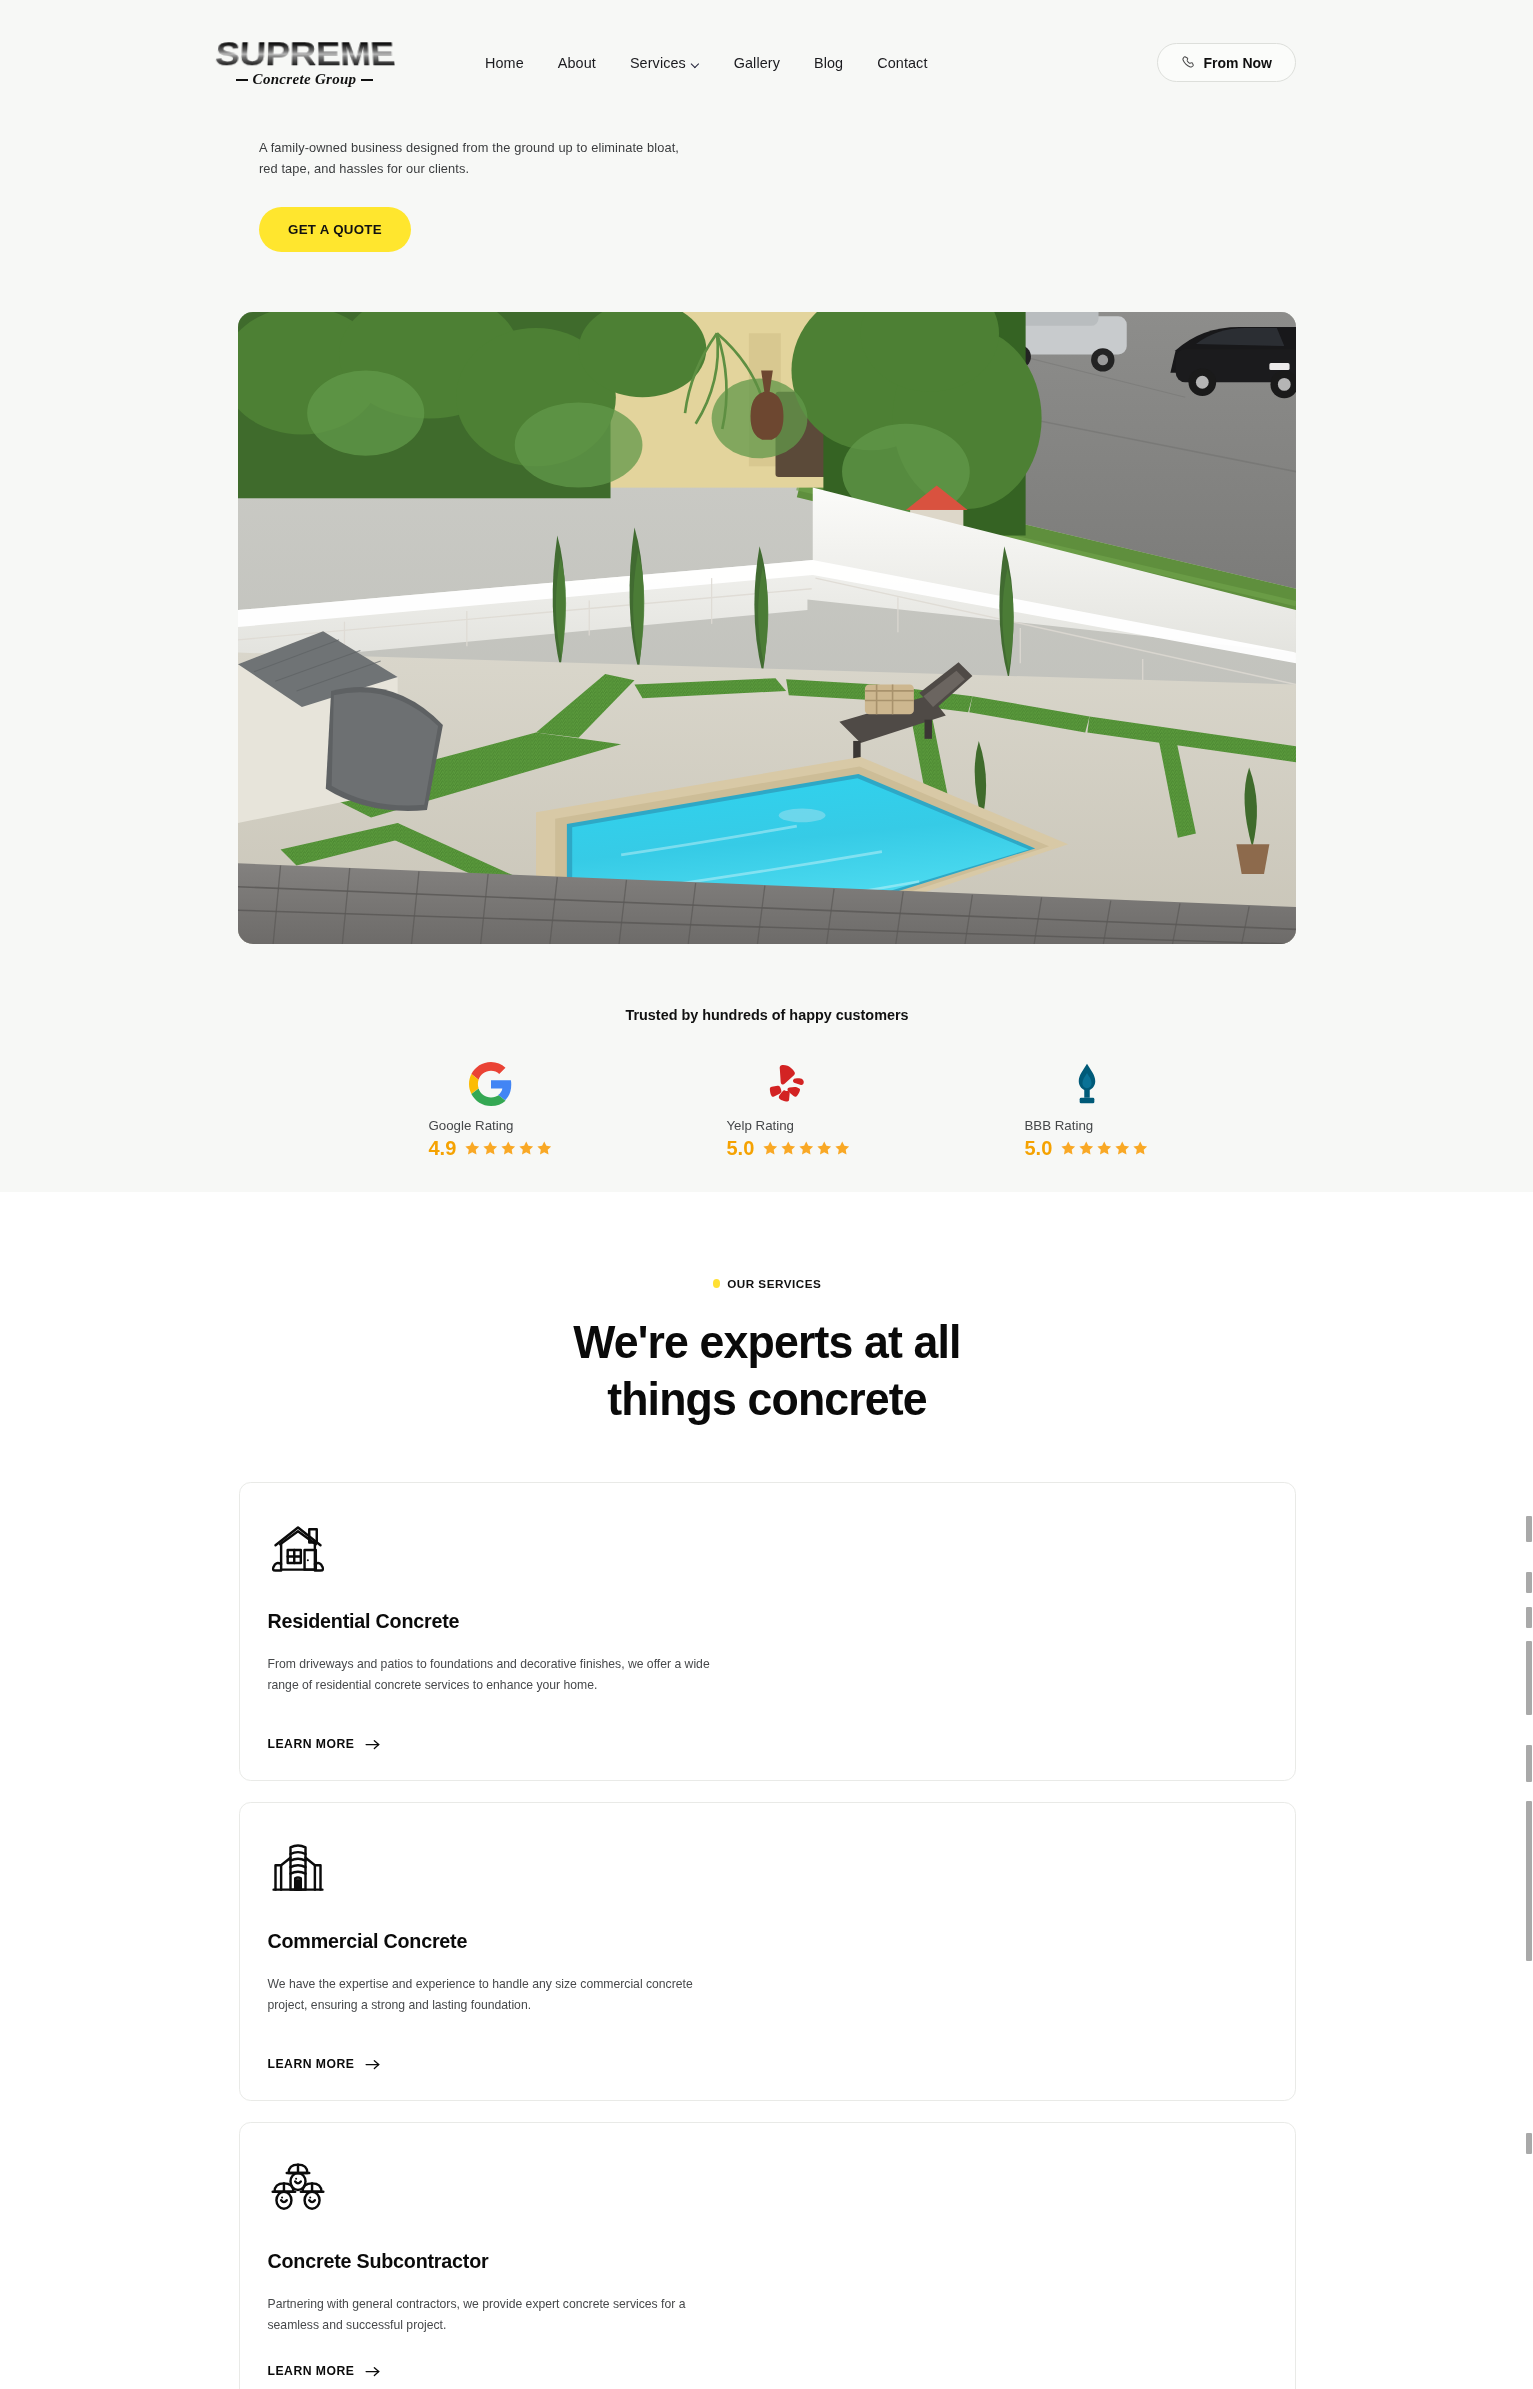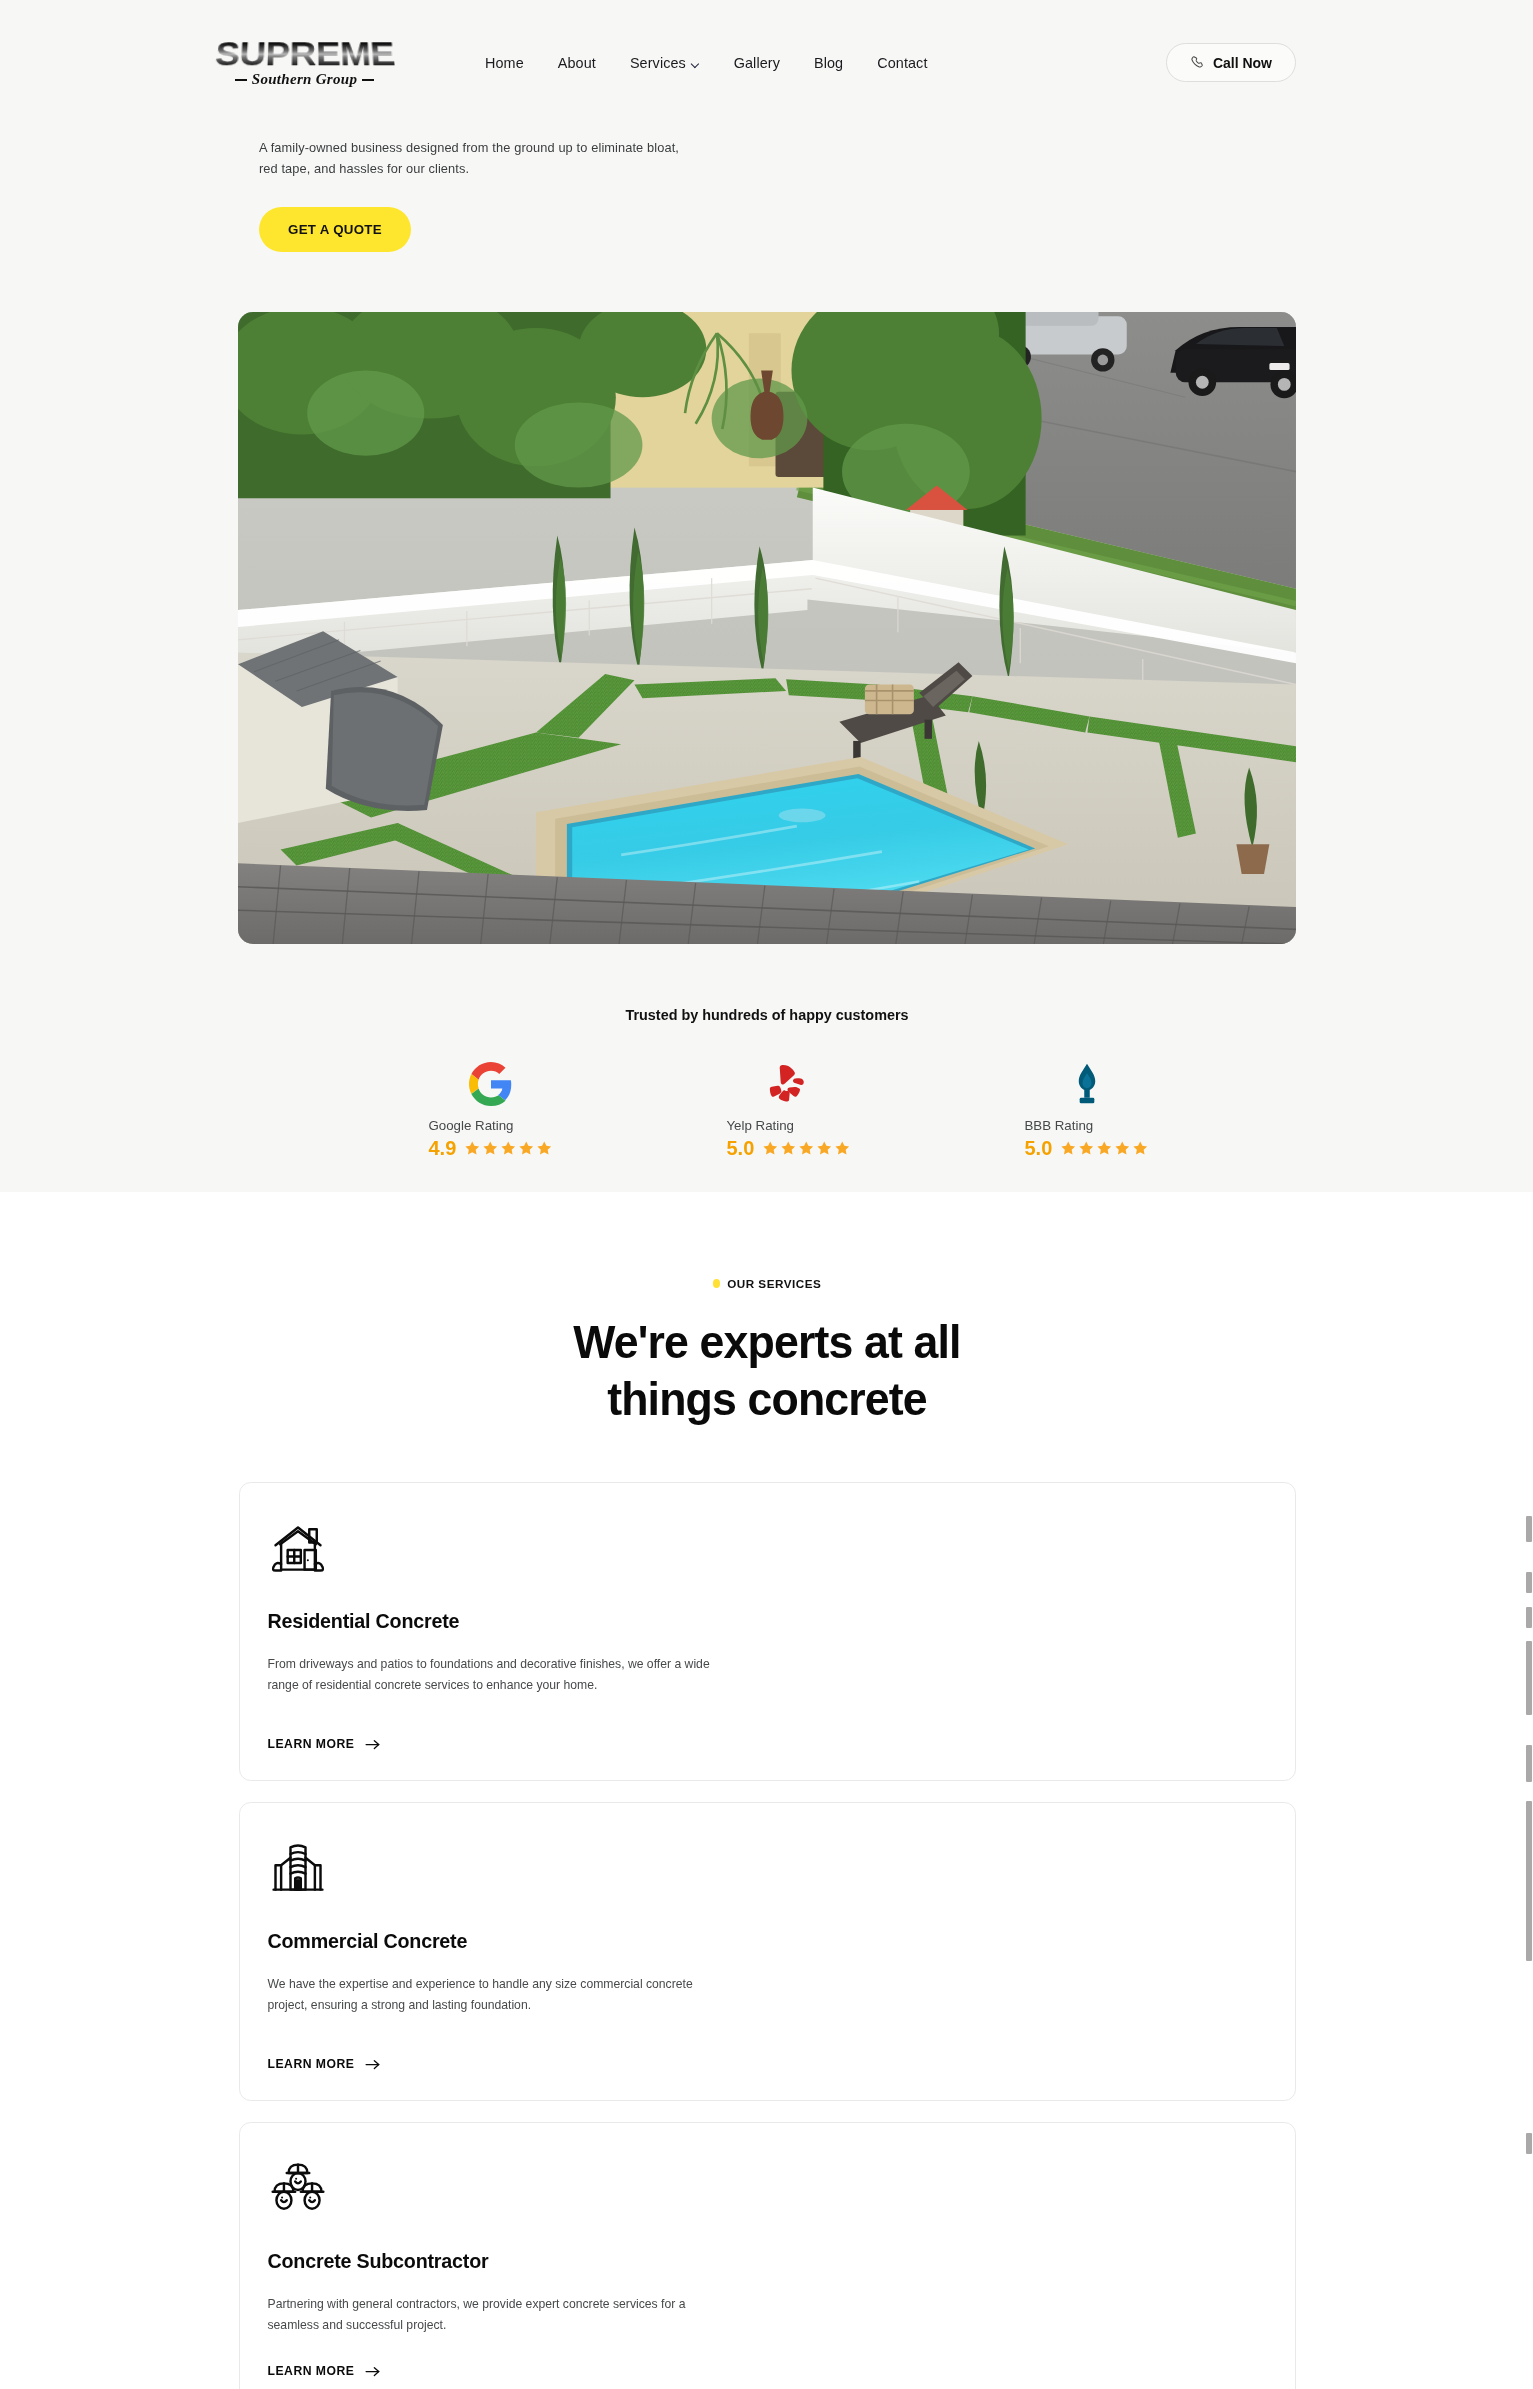--- a/index.html
+++ b/index.html
@@ -322,21 +322,21 @@
 <div class="page">
 
   <section class="hero-section">
 
     <header class="header">
 
       <div class="logo">
         <div class="logo-word">SUPREME</div>
         <div class="logo-sub-row">
           <span class="logo-dash"></span>
-          <span class="logo-script">Southern Group</span>
+          <span class="logo-script">Concrete Group</span>
           <span class="logo-dash"></span>
         </div>
       </div>
 
       <nav class="nav">
         <a class="nav-link">
             <span>Home</span>
           </a>
         <a class="nav-link">
             <span>About</span>
@@ -353,21 +353,21 @@
           </a>
         <a class="nav-link">
             <span>Contact</span>
           </a>
       </nav>
 
       <button class="call-btn">
         <svg class="phone-ico" viewBox="0 0 24 24">
           <path d="M6.6 2.9c-.5-.2-1.1 0-1.4.4L3.6 5.6c-.5.7-.6 1.6-.3 2.4 1 2.7 2.6 5.2 4.7 7.3s4.6 3.7 7.3 4.7c.8.3 1.7.2 2.4-.3l2.3-1.6c.4-.3.6-.9.4-1.4l-1.3-3c-.2-.5-.8-.8-1.3-.6l-2.8.8c-.4.1-.8 0-1.1-.3-1.3-1.1-2.4-2.2-3.4-3.6-.2-.3-.3-.7-.2-1l.8-2.7c.2-.5-.1-1.1-.6-1.3z" fill="none" stroke="#4a4a4a" stroke-width="1.7" stroke-linejoin="round"></path>
         </svg>
-        <span class="call-btn-label">Call Now</span>
+        <span class="call-btn-label">From Now</span>
       </button>
     </header>
 
     <div class="hero-body">
 
       <div class="hero-right">
         <p class="hero-desc">A family-owned business designed from the ground up to eliminate bloat, red tape, and hassles for our clients.</p>
         <button class="quote-btn">GET A QUOTE</button>
       </div>
     </div>

